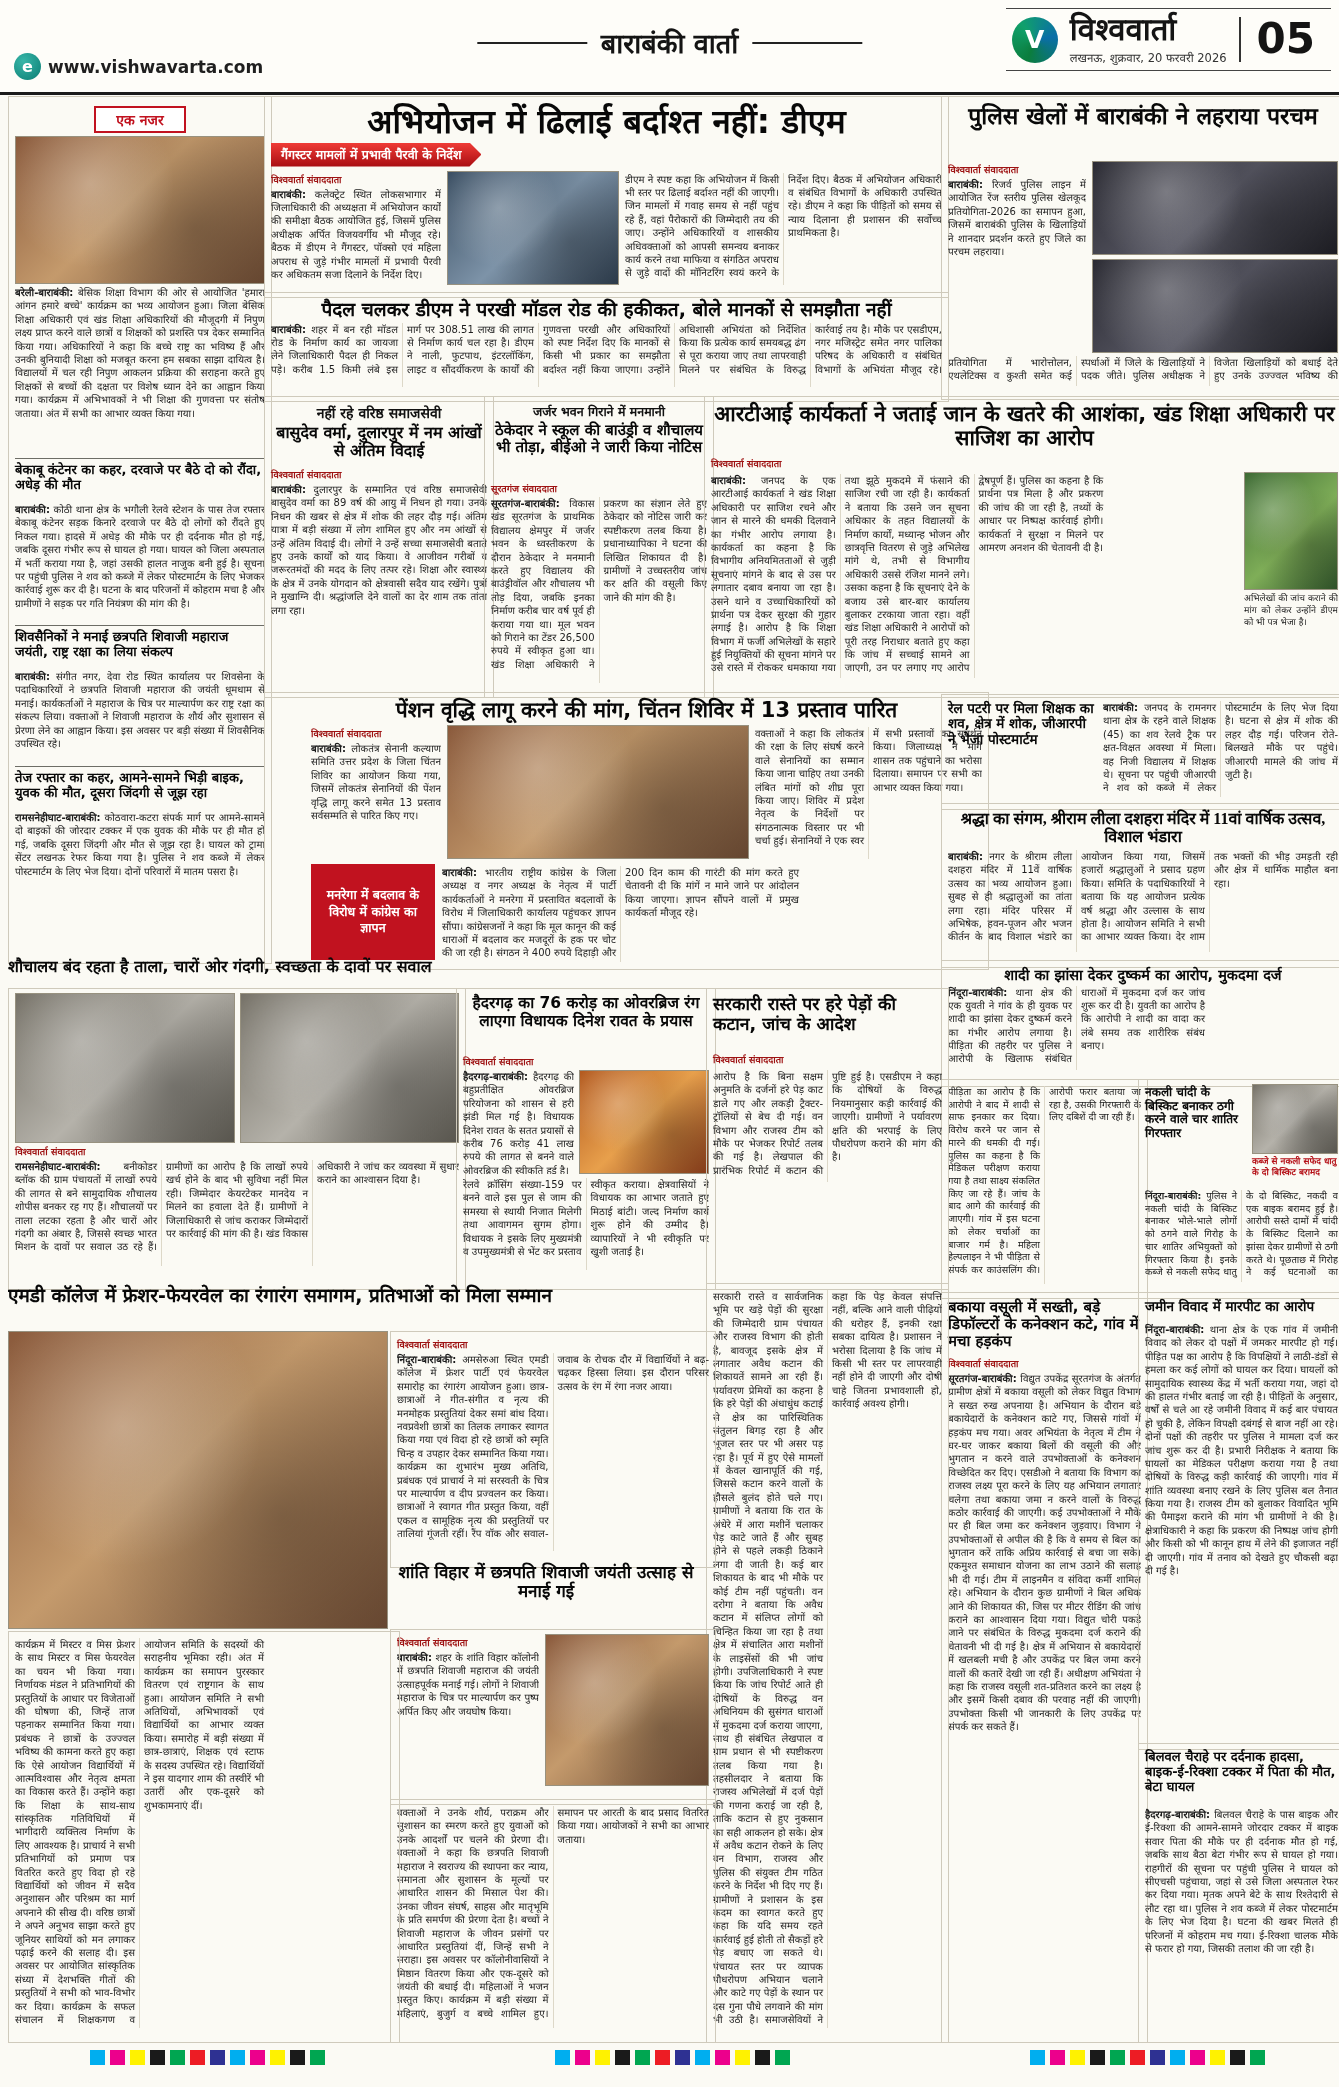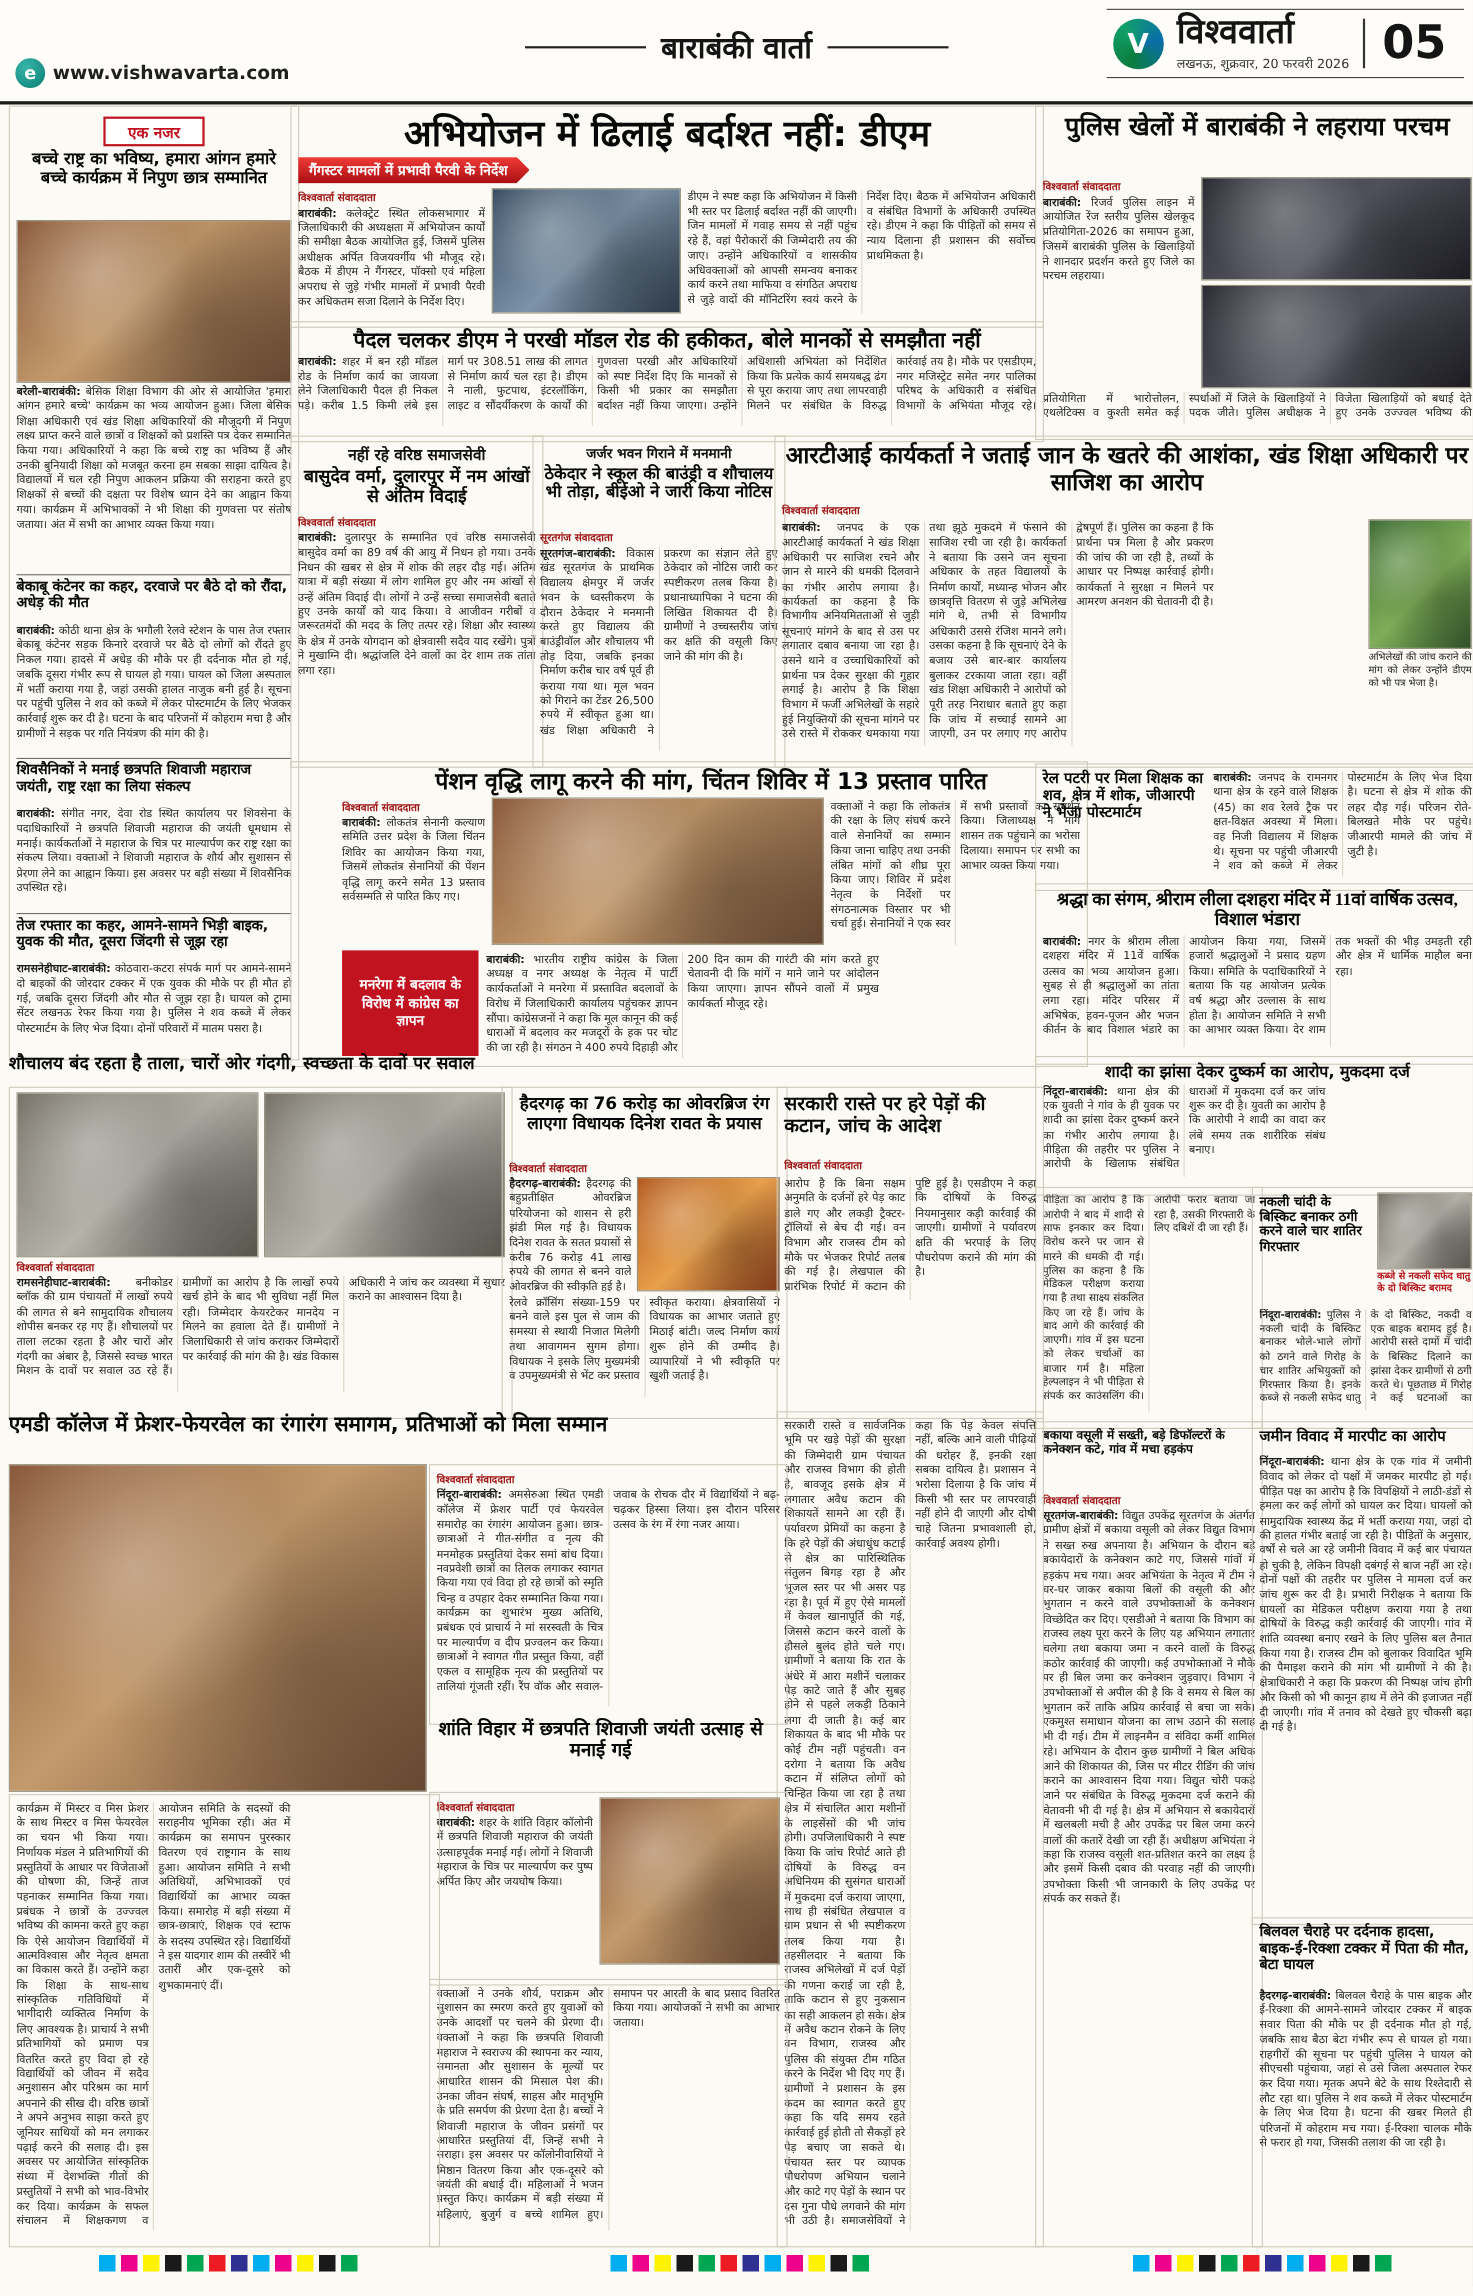--- a/index.html
+++ b/index.html
@@ -79,21 +79,20 @@
       <span>
         <div class="brand">विश्ववार्ता</div>
         <div class="edition">लखनऊ, शुक्रवार, 20 फरवरी 2026</div>
       </span>
       <span class="pageno">05</span>
     </div>
   </header>
 
   <section class="blk brd pad" style="left:8px;top:96px;width:250px;height:858px;">
     <span class="tab">एक नजर</span>
-    <h2 class="headline center" style="font-size:15px;height:62px;">बच्चे राष्ट्र का भविष्य, हमारा आंगन हमारे बच्चे कार्यक्रम में निपुण छात्र सम्मानित</h2>
     <div class="photo ph-warm" style="height:146px;"></div>
     <p class="body-text" style="height:168px;overflow:hidden;"><span class="dl">बरेली-बाराबंकी:</span> <span>बेसिक शिक्षा विभाग की ओर से आयोजित 'हमारा आंगन हमारे बच्चे' कार्यक्रम का भव्य आयोजन हुआ। जिला बेसिक शिक्षा अधिकारी एवं खंड शिक्षा अधिकारियों की मौजूदगी में निपुण लक्ष्य प्राप्त करने वाले छात्रों व शिक्षकों को प्रशस्ति पत्र देकर सम्मानित किया गया। अधिकारियों ने कहा कि बच्चे राष्ट्र का भविष्य हैं और उनकी बुनियादी शिक्षा को मजबूत करना हम सबका साझा दायित्व है। विद्यालयों में चल रही निपुण आकलन प्रक्रिया की सराहना करते हुए शिक्षकों से बच्चों की दक्षता पर विशेष ध्यान देने का आह्वान किया गया। कार्यक्रम में अभिभावकों ने भी शिक्षा की गुणवत्ता पर संतोष जताया। अंत में सभी का आभार व्यक्त किया गया।</span></p>
     <hr class="sep">
     <h3 class="headline" style="font-size:13px;height:38px;">बेकाबू कंटेनर का कहर, दरवाजे पर बैठे दो को रौंदा, अधेड़ की मौत</h3>
     <p class="body-text" style="height:118px;overflow:hidden;"><span class="dl">बाराबंकी:</span> <span>कोठी थाना क्षेत्र के भगौली रेलवे स्टेशन के पास तेज रफ्तार बेकाबू कंटेनर सड़क किनारे दरवाजे पर बैठे दो लोगों को रौंदते हुए निकल गया। हादसे में अधेड़ की मौके पर ही दर्दनाक मौत हो गई, जबकि दूसरा गंभीर रूप से घायल हो गया। घायल को जिला अस्पताल में भर्ती कराया गया है, जहां उसकी हालत नाजुक बनी हुई है। सूचना पर पहुंची पुलिस ने शव को कब्जे में लेकर पोस्टमार्टम के लिए भेजकर कार्रवाई शुरू कर दी है। घटना के बाद परिजनों में कोहराम मचा है और ग्रामीणों ने सड़क पर गति नियंत्रण की मांग की है।</span></p>
     <hr class="sep">
     <h3 class="headline" style="font-size:13px;height:38px;">शिवसैनिकों ने मनाई छत्रपति शिवाजी महाराज जयंती, राष्ट्र रक्षा का लिया संकल्प</h3>
     <p class="body-text" style="height:92px;overflow:hidden;"><span class="dl">बाराबंकी:</span> <span>संगीत नगर, देवा रोड स्थित कार्यालय पर शिवसेना के पदाधिकारियों ने छत्रपति शिवाजी महाराज की जयंती धूमधाम से मनाई। कार्यकर्ताओं ने महाराज के चित्र पर माल्यार्पण कर राष्ट्र रक्षा का संकल्प लिया। वक्ताओं ने शिवाजी महाराज के शौर्य और सुशासन से प्रेरणा लेने का आह्वान किया। इस अवसर पर बड़ी संख्या में शिवसैनिक उपस्थित रहे।</span></p>
     <hr class="sep">
     <h3 class="headline" style="font-size:13px;height:38px;">तेज रफ्तार का कहर, आमने-सामने भिड़ी बाइक, युवक की मौत, दूसरा जिंदगी से जूझ रहा</h3>
@@ -203,21 +202,21 @@
       <h2 class="headline" style="font-size:12px;flex:1;">नकली चांदी के बिस्किट बनाकर ठगी करने वाले चार शातिर गिरफ्तार</h2>
       <div style="width:86px;flex:none;">
         <div class="photo ph-gray" style="height:68px;"></div>
         <div class="caption-red">कब्जे से नकली सफेद धातु के दो बिस्किट बरामद</div>
       </div>
     </div>
     <div class="body-text cols-2" style="height:92px;overflow:hidden;font-size:9.5px;"><span class="dl">निंदूरा-बाराबंकी:</span> <span>पुलिस ने नकली चांदी के बिस्किट बनाकर भोले-भाले लोगों को ठगने वाले गिरोह के चार शातिर अभियुक्तों को गिरफ्तार किया है। इनके कब्जे से नकली सफेद धातु के दो बिस्किट, नकदी व एक बाइक बरामद हुई है। आरोपी सस्ते दामों में चांदी के बिस्किट दिलाने का झांसा देकर ग्रामीणों से ठगी करते थे। पूछताछ में गिरोह ने कई घटनाओं का खुलासा किया है। पुलिस ने सभी आरोपियों को जेल भेजकर गिरोह के अन्य सदस्यों की तलाश शुरू कर दी है।</span></div>
   </section>
 
   <section class="blk brd pad" style="left:941px;top:1292px;width:193px;height:741px;">
-    <h2 class="headline" style="font-size:11px;height:56px;">बकाया वसूली में सख्ती, बड़े डिफॉल्टरों के कनेक्शन कटे, गांव में मचा हड़कंप</h2>
+    <h2 class="headline" style="font-size:15px;height:56px;">बकाया वसूली में सख्ती, बड़े डिफॉल्टरों के कनेक्शन कटे, गांव में मचा हड़कंप</h2>
     <div class="byline">विश्ववार्ता संवाददाता</div>
     <p class="body-text" style="height:644px;overflow:hidden;"><span class="dl">सूरतगंज-बाराबंकी:</span> <span>विद्युत उपकेंद्र सूरतगंज के अंतर्गत ग्रामीण क्षेत्रों में बकाया वसूली को लेकर विद्युत विभाग ने सख्त रुख अपनाया है। अभियान के दौरान बड़े बकायेदारों के कनेक्शन काटे गए, जिससे गांवों में हड़कंप मच गया। अवर अभियंता के नेतृत्व में टीम ने घर-घर जाकर बकाया बिलों की वसूली की और भुगतान न करने वाले उपभोक्ताओं के कनेक्शन विच्छेदित कर दिए। एसडीओ ने बताया कि विभाग का राजस्व लक्ष्य पूरा करने के लिए यह अभियान लगातार चलेगा तथा बकाया जमा न करने वालों के विरुद्ध कठोर कार्रवाई की जाएगी। कई उपभोक्ताओं ने मौके पर ही बिल जमा कर कनेक्शन जुड़वाए। विभाग ने उपभोक्ताओं से अपील की है कि वे समय से बिल का भुगतान करें ताकि अप्रिय कार्रवाई से बचा जा सके। एकमुश्त समाधान योजना का लाभ उठाने की सलाह भी दी गई। टीम में लाइनमैन व संविदा कर्मी शामिल रहे। अभियान के दौरान कुछ ग्रामीणों ने बिल अधिक आने की शिकायत की, जिस पर मीटर रीडिंग की जांच कराने का आश्वासन दिया गया। विद्युत चोरी पकड़े जाने पर संबंधित के विरुद्ध मुकदमा दर्ज कराने की चेतावनी भी दी गई है। क्षेत्र में अभियान से बकायेदारों में खलबली मची है और उपकेंद्र पर बिल जमा करने वालों की कतारें देखी जा रही हैं। अधीक्षण अभियंता ने कहा कि राजस्व वसूली शत-प्रतिशत करने का लक्ष्य है और इसमें किसी दबाव की परवाह नहीं की जाएगी। उपभोक्ता किसी भी जानकारी के लिए उपकेंद्र पर संपर्क कर सकते हैं।</span></p>
   </section>
 
   <section class="blk brd pad" style="left:1138px;top:1292px;width:193px;height:448px;">
     <h2 class="headline" style="font-size:13.5px;height:22px;">जमीन विवाद में मारपीट का आरोप</h2>
     <p class="body-text" style="height:404px;overflow:hidden;"><span class="dl">निंदूरा-बाराबंकी:</span> <span>थाना क्षेत्र के एक गांव में जमीनी विवाद को लेकर दो पक्षों में जमकर मारपीट हो गई। पीड़ित पक्ष का आरोप है कि विपक्षियों ने लाठी-डंडों से हमला कर कई लोगों को घायल कर दिया। घायलों को सामुदायिक स्वास्थ्य केंद्र में भर्ती कराया गया, जहां दो की हालत गंभीर बताई जा रही है। पीड़ितों के अनुसार, वर्षों से चले आ रहे जमीनी विवाद में कई बार पंचायत हो चुकी है, लेकिन विपक्षी दबंगई से बाज नहीं आ रहे। दोनों पक्षों की तहरीर पर पुलिस ने मामला दर्ज कर जांच शुरू कर दी है। प्रभारी निरीक्षक ने बताया कि घायलों का मेडिकल परीक्षण कराया गया है तथा दोषियों के विरुद्ध कड़ी कार्रवाई की जाएगी। गांव में शांति व्यवस्था बनाए रखने के लिए पुलिस बल तैनात किया गया है। राजस्व टीम को बुलाकर विवादित भूमि की पैमाइश कराने की मांग भी ग्रामीणों ने की है। क्षेत्राधिकारी ने कहा कि प्रकरण की निष्पक्ष जांच होगी और किसी को भी कानून हाथ में लेने की इजाजत नहीं दी जाएगी। गांव में तनाव को देखते हुए चौकसी बढ़ा दी गई है।</span></p>
   </section>
 
   <section class="blk brd pad" style="left:1138px;top:1743px;width:193px;height:290px;">

